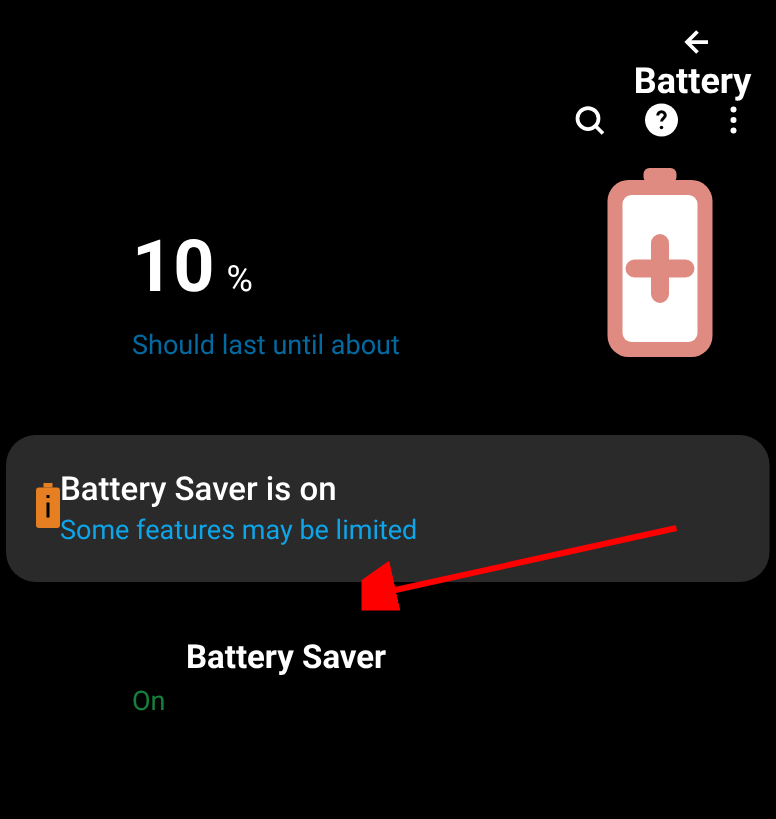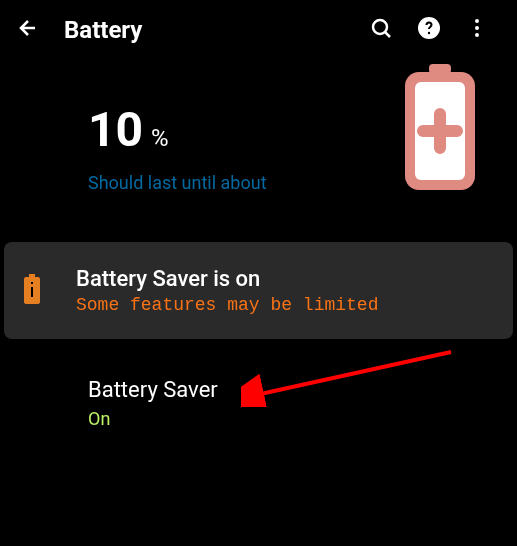--- a/index.html
+++ b/index.html
@@ -11,22 +11,23 @@
       background: #000;
       color: #fff;
       font-family: -apple-system, BlinkMacSystemFont, 'Segoe UI', Roboto, sans-serif;
       width: 517px;
       height: 546px;
       overflow: hidden;
       position: relative;
     }
     .header {
       display: flex;
-      align-items: flex-start;
-      padding: 16px 28px 20px 16px;
+      align-items: flex-end;
+      padding: 16px 16px 20px 16px;
+      flex-direction: column;
     }
     .back-btn {
       color: #fff;
       cursor: pointer;
       display: flex;
       align-items: center;
       margin-right: 24px;
     }
     .title {
       font-size: 24px;
@@ -70,55 +71,54 @@
     .battery-estimate {
       font-size: 18px;
       color: #0369a1;
       line-height: 1.4;
     }
     .battery-visual {
       margin-right: 12px;
     }
     .saver-banner {
       background: #2a2a2a;
-      border-radius: 8px;
+      border-radius: 20px;
       margin: 44px 4px 20px 4px;
       padding: 24px 24px 24px 20px;
       display: flex;
       align-items: center;
-      gap: 36px;
     }
     .saver-banner-icon {
       flex-shrink: 0;
     }
     .saver-banner-content {
       flex: 1;
     }
     .saver-banner-title {
       font-size: 22px;
       font-weight: 500;
       margin-bottom: 4px;
     }
     .saver-banner-subtitle {
       font-size: 18px;
-      color: #f97316;
-      font-family: Liberation Mono, monospace;
+      color: #0ea5e9;
     }
     .setting-item {
       padding: 18px 24px 18px 88px;
       cursor: pointer;
     }
     .setting-title {
       font-size: 22px;
-      font-weight: 400;
+      font-weight: 700;
       margin-bottom: 4px;
+      margin-left: 36px;
     }
     .setting-subtitle {
       font-size: 18px;
-      color: #bef264;
+      color: #15803d;
       line-height: 1.4;
     }
     .arrow-annotation {
       position: absolute;
       top: 347px;
       left: 241px;
       pointer-events: none;
     }
   </style>
 </head>

